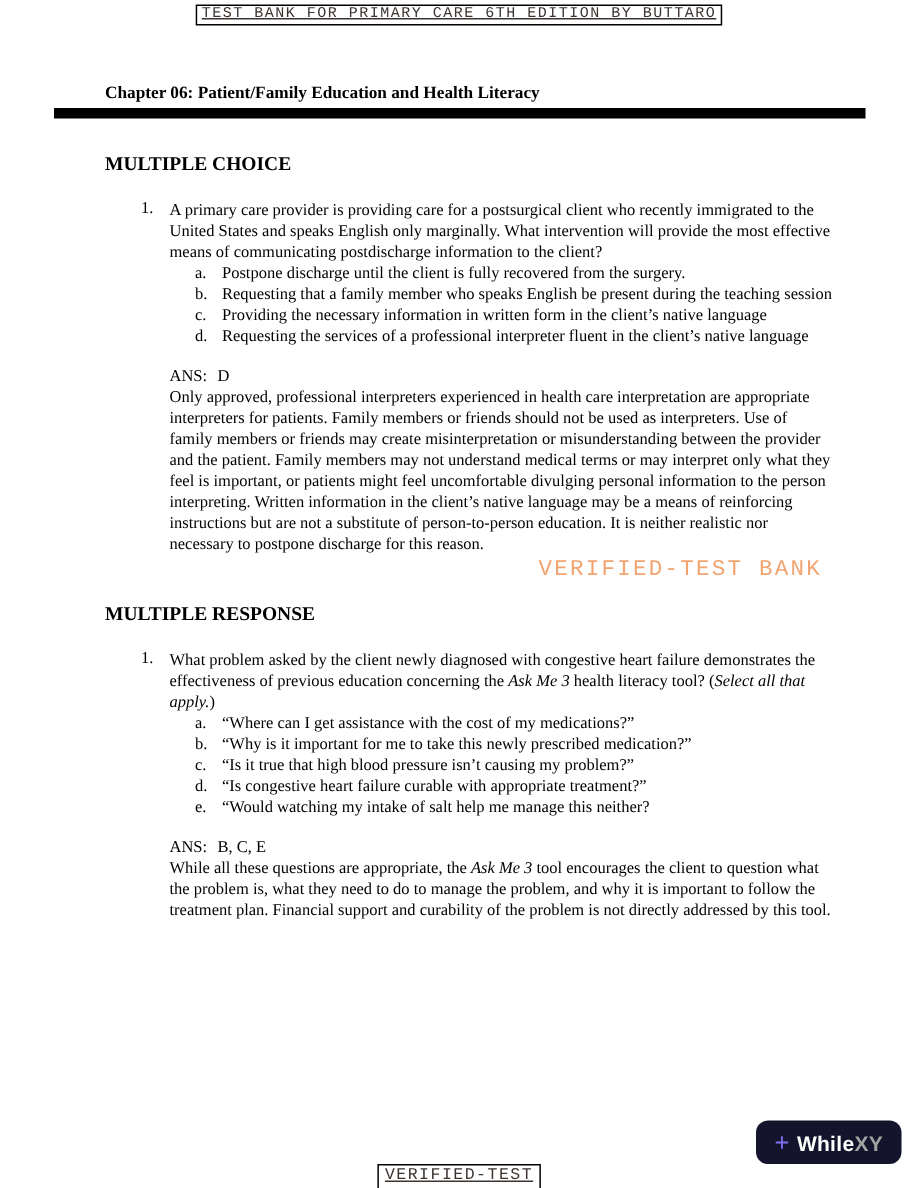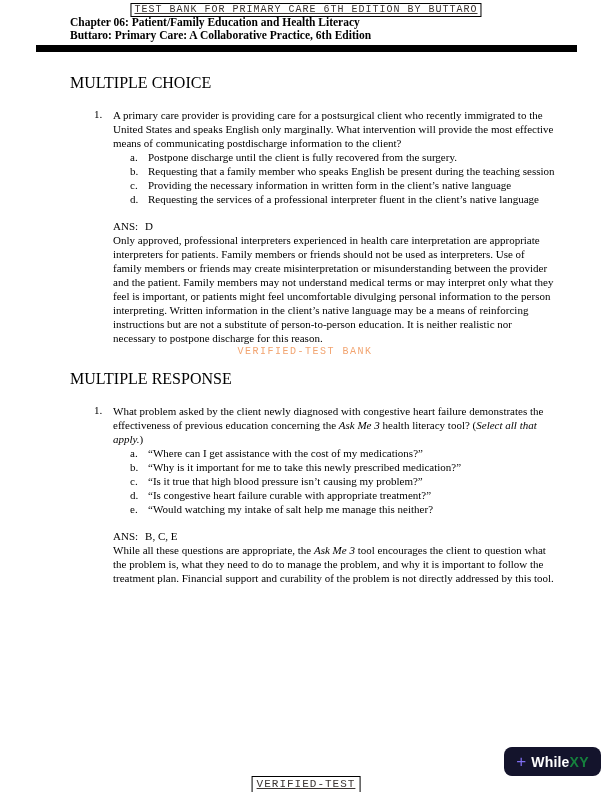--- a/index.html
+++ b/index.html
@@ -17,73 +17,72 @@
     text-decoration:underline; white-space:nowrap;
   }
   .banner-bottom {
     position:absolute; top:776px; left:50%; transform:translateX(-50%);
     border:1px solid #000; padding:1px 4px 3px 4px;
     font-family:"Liberation Mono","DejaVu Sans Mono",monospace;
     font-size:11px; letter-spacing:1px; color:#3b3431;
     text-decoration:underline; white-space:nowrap;
   }
 
-  .content { padding:16px 56px 0 70px; }
+  .content { padding:56px 56px 0 70px; }
 
   .title-block { font-weight:bold; font-size:11.5px; line-height:13px; }
 
   .rule { height:7px; background:#000; margin:3px -21px 0 -34px; }
 
-  .section-heading { font-weight:normal; font-size:16px; margin-top:22px; }
+  .section-heading { font-weight:bold; font-size:13px; margin-top:22px; }
   .section-heading.mr { margin-top:13px; }
 
   .question { display:flex; margin-top:16px; margin-left:24px; }
   .qnum { width:19px; flex:0 0 19px; font-size:11px; line-height:13.2px; }
   .qbody { flex:1; font-size:11px; line-height:14px; }
   .qtext { }
   .opt { display:flex; margin-left:17px; }
   .optletter { width:18px; flex:0 0 18px; }
   .opttext { flex:1; }
   .ans-line { margin-top:13px; }
   .ans-val { margin-left:7px; }
   .rationale { }
 
   .watermark {
-    position:relative; left:-8px; text-align:center; margin-top:1px;
+    position:relative; left:-8px; text-align:right; margin-top:1px;
     font-family:"Liberation Mono","DejaVu Sans Mono",monospace;
-    font-size:10px; letter-spacing:1.5px; color:#f2a470; white-space:nowrap;
+    font-size:15px; letter-spacing:1.5px; color:#f2a470; white-space:nowrap;
   }
 
   
   .logo {
     position:absolute; top:747px; right:11px; width:97px; height:29px;
     background:#14142c; border-radius:8px;
     display:flex; align-items:center; justify-content:center; gap:5px;
     font-family:"Liberation Sans", sans-serif;
   }
   .logo-plus { color:#7f6ef2; font-size:17px; font-weight:400; line-height:1; margin-top:-1px; }
   .logo-text { font-size:14px; font-weight:bold; color:#ffffff; letter-spacing:0.2px; }
-  .logo-xy { color:#15803d;text-align:center; }
+  .logo-xy { color:#a3a3a3;text-align:center; }
 
   i { font-style:italic; }
 </style>
 </head>
 <body>
 
 <div class="page">
 
   <div class="banner-top">
     <span>TEST BANK FOR PRIMARY CARE 6TH EDITION BY BUTTARO</span>
   </div>
 
   <div class="content">
 
     <div class="title-block">
       <div>Chapter 06: Patient/Family Education and Health Literacy</div>
-      <div>Buttaro: Primary Care: A Collaborative Practice, 6th Edition</div>
     </div>
 
     <div class="rule"></div>
 
     <div class="section-heading">MULTIPLE CHOICE</div>
 
     <div class="question">
       <span class="qnum">1.</span>
       <div class="qbody">
         <div class="qtext">A primary care provider is providing care for a postsurgical client who recently immigrated to the United States and speaks English only marginally. What intervention will provide the most effective means of communicating postdischarge information to the client?</div>

